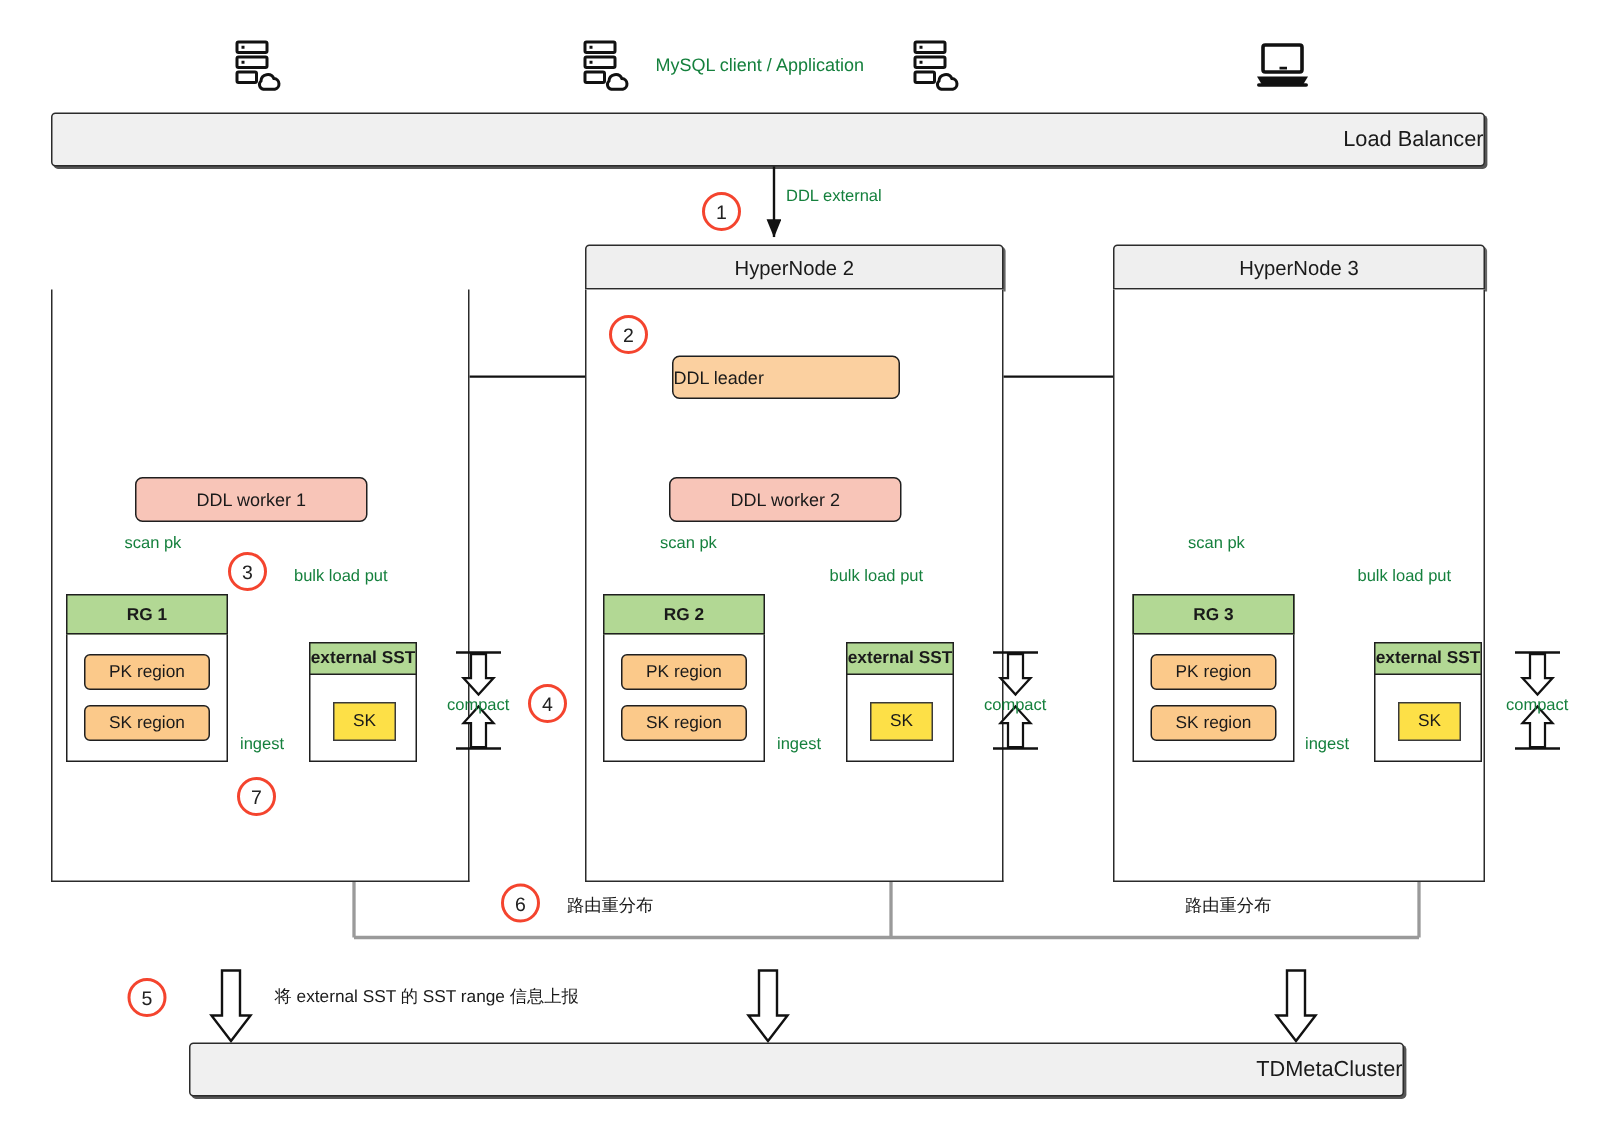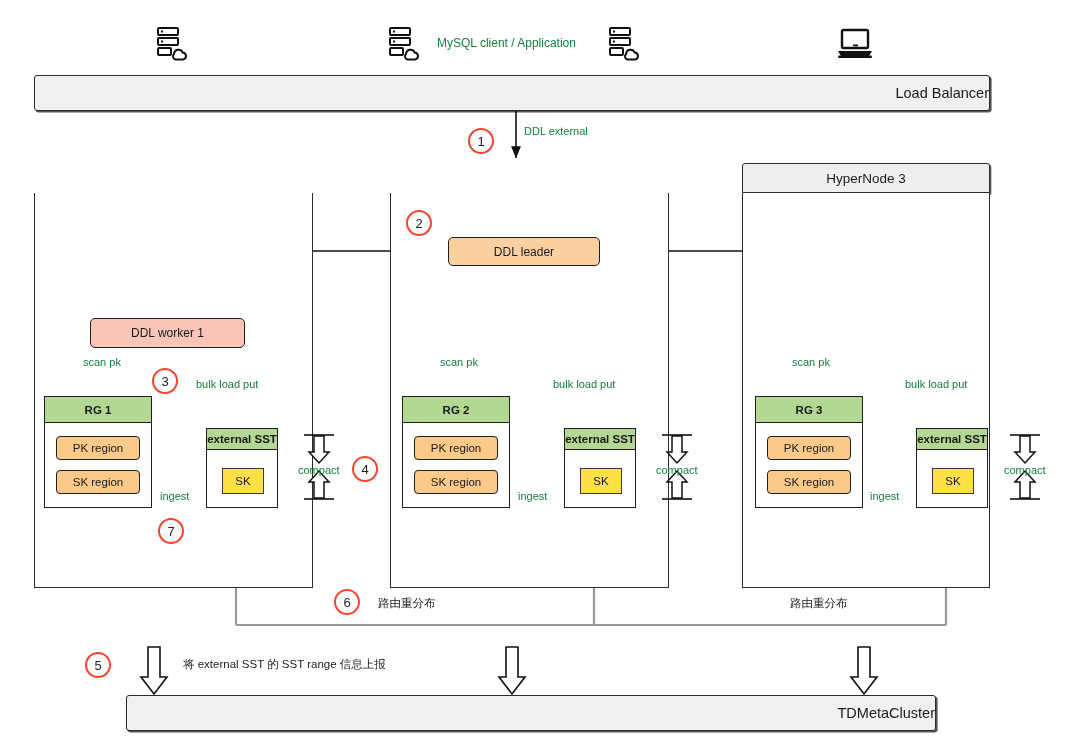--- a/index.html
+++ b/index.html
@@ -12,21 +12,21 @@
   
   .lb-box{background:#f0f0f0;border:1.6px solid #2b2b2b;border-radius:3px;
           box-shadow:1.6px 1.6px 0 #555;display:flex;align-items:center;
           justify-content:flex-end;font-size:14.5px;}
   .node-head{background:#efefef;border:1.5px solid #2b2b2b;border-radius:3px 3px 0 0;
              box-shadow:1.4px 1.4px 0 #666;display:flex;align-items:center;
              justify-content:center;font-size:13.5px;}
   .node-body{background:#fff;border:1.5px solid #2b2b2b;border-top:none;}
 
   .leader-box{background:#fbd0a0;border:1.5px solid #1f1f1f;border-radius:5px;
-              display:flex;align-items:center;justify-content:center;font-size:12px;}
+              display:flex;align-items:center;justify-content:flex-start;font-size:12px;}
   .worker-box{background:#f8c5b8;border:1.5px solid #1f1f1f;border-radius:5px;
               display:flex;align-items:center;justify-content:center;font-size:12px;}
 
   .rg-wrap{border:1.5px solid #1f1f1f;background:#fff;}
   .rg-head{background:#b2d894;border:1.5px solid #1f1f1f;display:flex;align-items:center;
            justify-content:center;font-size:11.5px;font-weight:600;}
   .region-box{background:#fbc98a;border:1.5px solid #1f1f1f;border-radius:4px;
               display:flex;align-items:center;justify-content:center;font-size:11.5px;}
 
   .sst-wrap{border:1.5px solid #1f1f1f;background:#fff;}
@@ -192,30 +192,36 @@
       <path d="M14 4 h10 v16 h5 l-10 11 l-10 -11 h5 z" fill="#fff" stroke="#111" stroke-width="1.5"></path>
       <path d="M14 66 h10 v-16 h5 l-10 -11 l-10 11 h5 z" fill="#fff" stroke="#111" stroke-width="1.5"></path>
       <line x1="4" y1="67" x2="34" y2="67" stroke="#111" stroke-width="1.6"></line>
     </svg>
   </div>
   <div class="abs lbl" style="left:298px;top:464px;">compact</div>
   <div class="abs step" style="left:352px;top:456px;">
     <span>4</span>
   </div>
 
+  <div class="abs node-head" style="left:390px;top:163px;width:279px;height:30px;">
+    <span>HyperNode 2</span>
+  </div>
   <div class="abs node-body" style="left:390px;top:193px;width:279px;height:395px;"></div>
 
   <div class="abs step" style="left:406px;top:210px;">
     <span>2</span>
   </div>
 
   <div class="abs leader-box" style="left:448px;top:237px;width:152px;height:29px;">
     <span>DDL leader</span>
   </div>
 
+  <div class="abs worker-box" style="left:446px;top:318px;width:155px;height:30px;">
+    <span>DDL worker 2</span>
+  </div>
   <div class="abs lbl" style="left:440px;top:356px;">scan pk</div>
   <div class="abs lbl" style="left:553px;top:378px;">bulk load put</div>
 
   <div class="abs rg-wrap" style="left:402px;top:396px;width:108px;height:112px;"></div>
   <div class="abs rg-head" style="left:402px;top:396px;width:108px;height:27px;">
     <span>RG 2</span>
   </div>
   <div class="abs region-box" style="left:414px;top:436px;width:84px;height:24px;">
     <span>PK region</span>
   </div>

